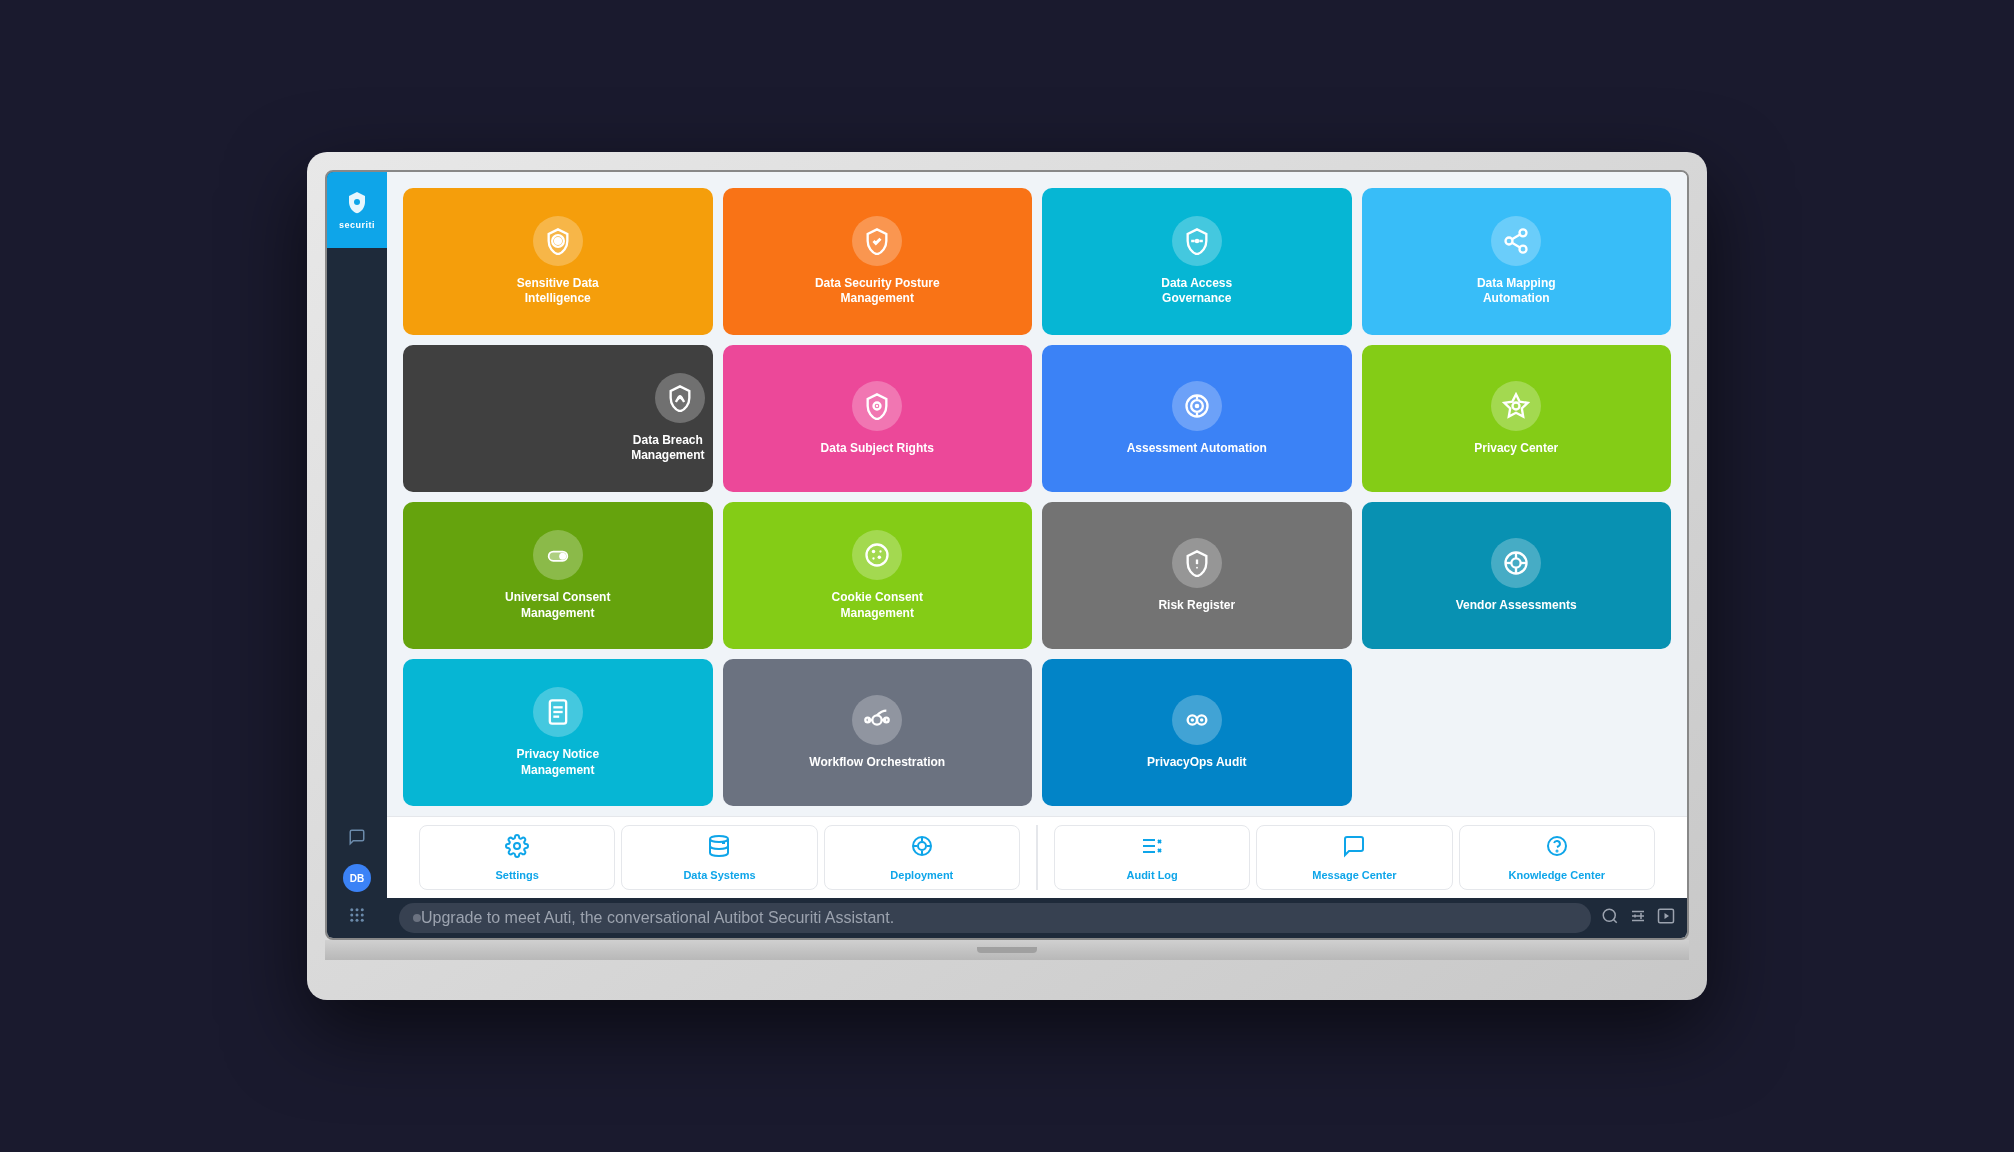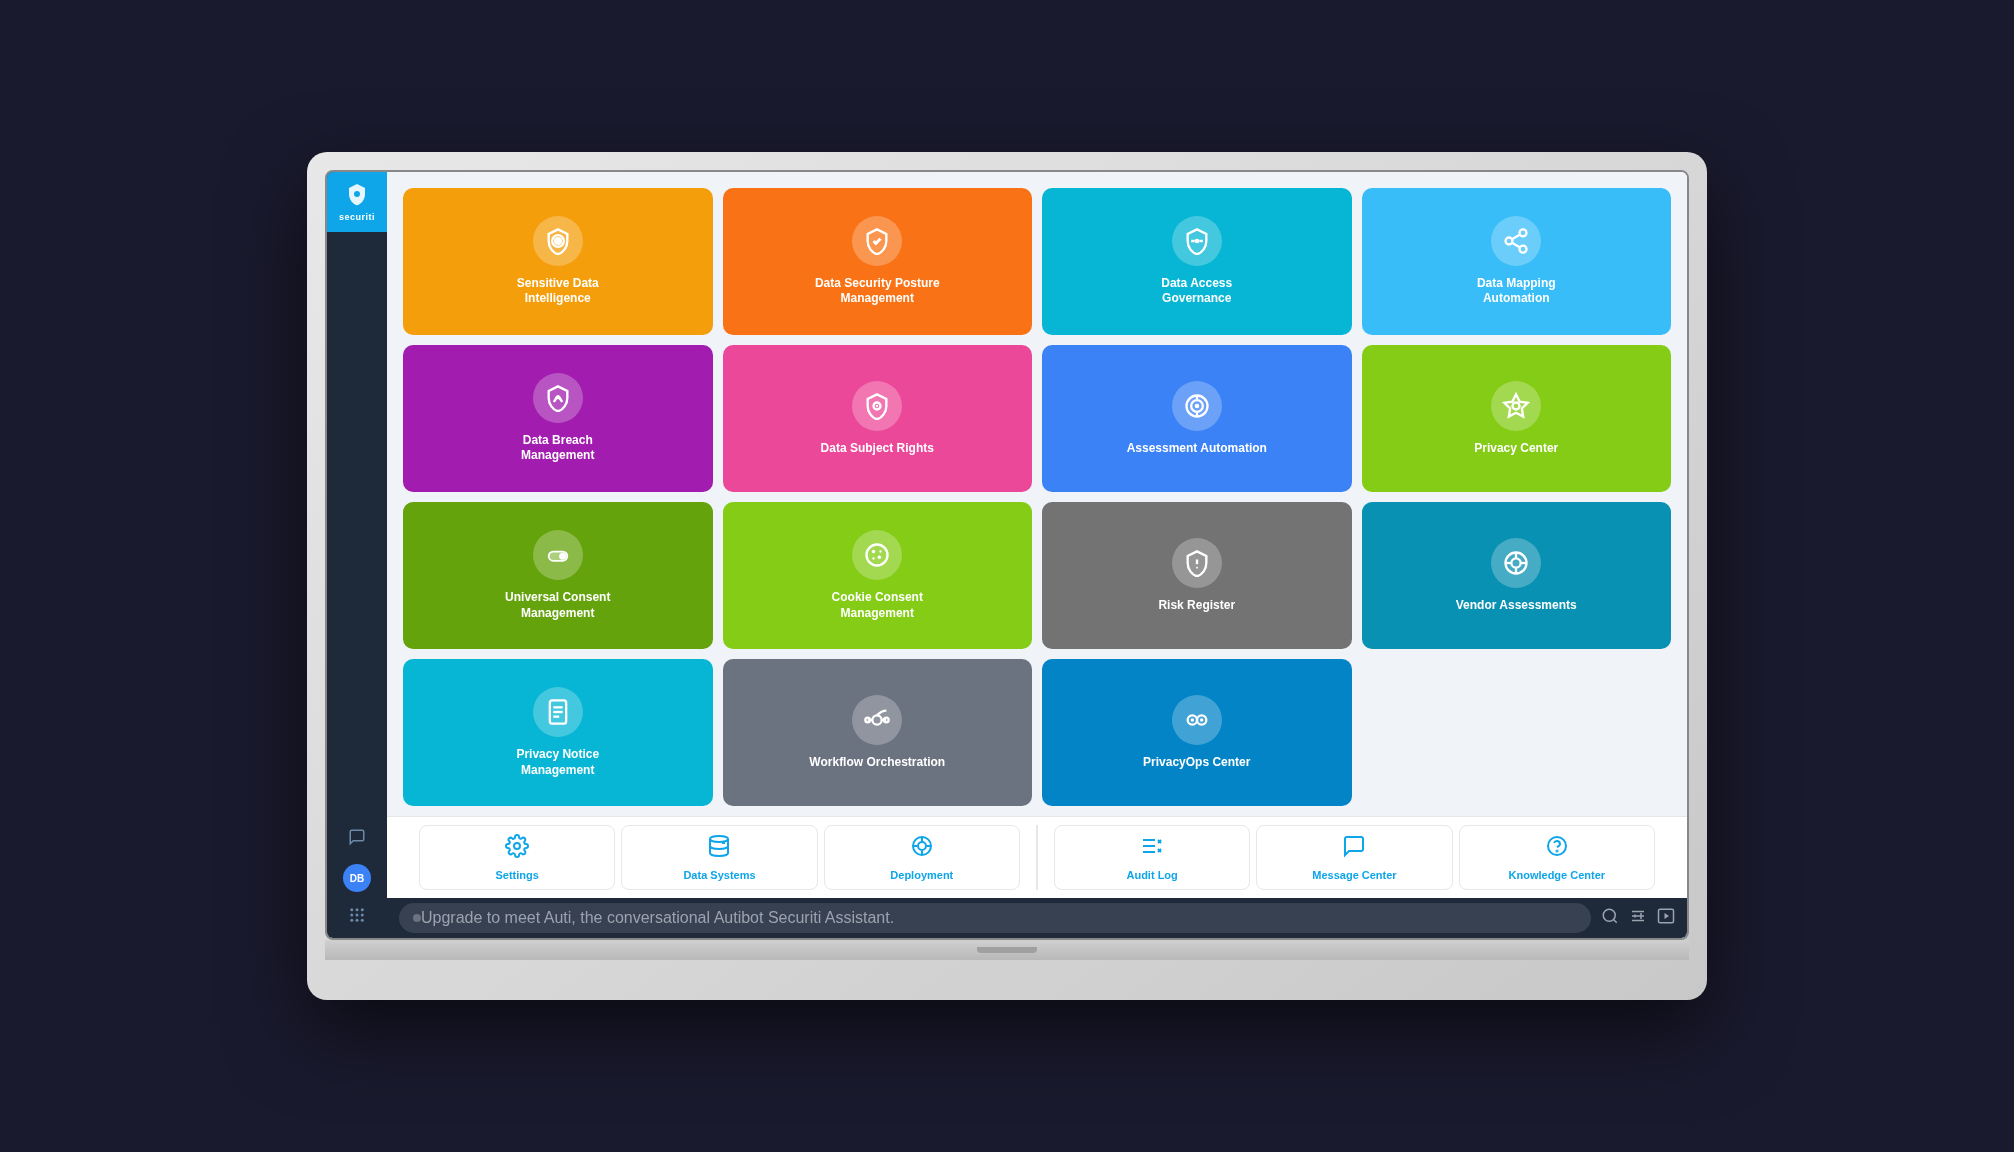--- a/index.html
+++ b/index.html
@@ -35,21 +35,21 @@
       width: 60px;
       background: #1e2a3a;
       display: flex;
       flex-direction: column;
       align-items: center;
       padding: 0 0 10px 0;
       flex-shrink: 0;
     }
     .sidebar-logo {
       width: 60px;
-      height: 60px;
+      height: 76px;
       background: #0ea5e9;
       display: flex;
       flex-direction: column;
       align-items: center;
       justify-content: center;
       margin-bottom: 20px;
     }
     .sidebar-logo .logo-icon {
       color: white;
       font-size: 22px;
@@ -129,21 +129,21 @@
       font-size: 12px;
       font-weight: 600;
       text-align: center;
       line-height: 1.3;
     }
     
     .tile-orange { background: #f59e0b; }
     .tile-orange2 { background: #f97316; }
     .tile-teal { background: #06b6d4; }
     .tile-blue-light { background: #38bdf8; }
-    .tile-red { background: #a21caf; }
+    .tile-red { background: #404040; align-items: flex-end; }
     .tile-pink { background: #ec4899; }
     .tile-purple { background: #8b5cf6; }
     .tile-blue { background: #3b82f6; }
     .tile-lime { background: #84cc16; }
     .tile-lime2 { background: #65a30d; }
     .tile-lime3 { background: #84cc16; }
     .tile-red-orange { background: #737373; }
     .tile-cyan { background: #0891b2; }
     .tile-cyan2 { background: #06b6d4; }
     .tile-gray { background: #6b7280; }
@@ -444,21 +444,21 @@
 
           <div class="tile tile-sky">
             <div class="tile-icon-circle">
               <svg viewBox="0 0 24 24" fill="none" width="28" height="28">
                 <circle cx="8" cy="12" r="4" stroke="white" stroke-width="2" fill="none"></circle>
                 <circle cx="16" cy="12" r="4" stroke="white" stroke-width="2" fill="none"></circle>
                 <circle cx="8" cy="12" r="1.5" fill="white"></circle>
                 <circle cx="16" cy="12" r="1.5" fill="white"></circle>
               </svg>
             </div>
-            <div class="tile-label">PrivacyOps Center</div>
+            <div class="tile-label">PrivacyOps Audit</div>
           </div>
 
         </div>
 
         <div class="tools-row">
           <div class="tool-item">
             <div class="tool-item-icon">
               <svg width="24" height="24" viewBox="0 0 24 24" fill="none" stroke="#0ea5e9" stroke-width="2">
                 <circle cx="12" cy="12" r="3"></circle>
                 <path d="M19.4 15a1.65 1.65 0 0 0 .33 1.82l.06.06a2 2 0 1 1-2.83 2.83l-.06-.06a1.65 1.65 0 0 0-1.82-.33 1.65 1.65 0 0 0-1 1.51V21a2 2 0 0 1-4 0v-.09A1.65 1.65 0 0 0 9 19.4a1.65 1.65 0 0 0-1.82.33l-.06.06a2 2 0 1 1-2.83-2.83l.06-.06A1.65 1.65 0 0 0 4.68 15a1.65 1.65 0 0 0-1.51-1H3a2 2 0 0 1 0-4h.09A1.65 1.65 0 0 0 4.6 9a1.65 1.65 0 0 0-.33-1.82l-.06-.06a2 2 0 1 1 2.83-2.83l.06.06A1.65 1.65 0 0 0 9 4.68a1.65 1.65 0 0 0 1-1.51V3a2 2 0 0 1 4 0v.09a1.65 1.65 0 0 0 1 1.51 1.65 1.65 0 0 0 1.82-.33l.06-.06a2 2 0 1 1 2.83 2.83l-.06.06A1.65 1.65 0 0 0 19.4 9a1.65 1.65 0 0 0 1.51 1H21a2 2 0 0 1 0 4h-.09a1.65 1.65 0 0 0-1.51 1z"></path>

